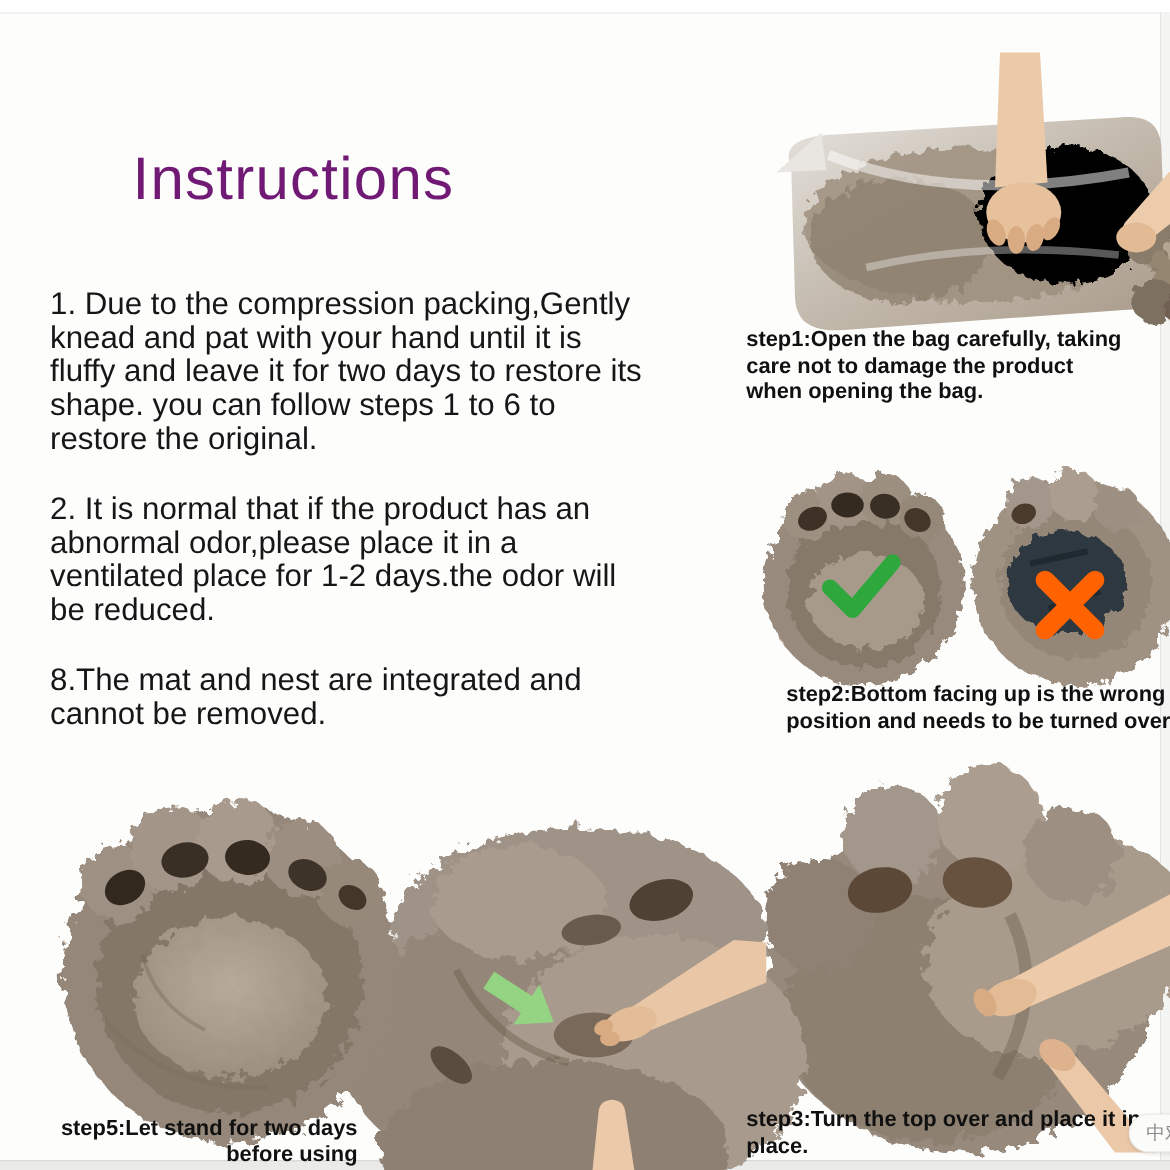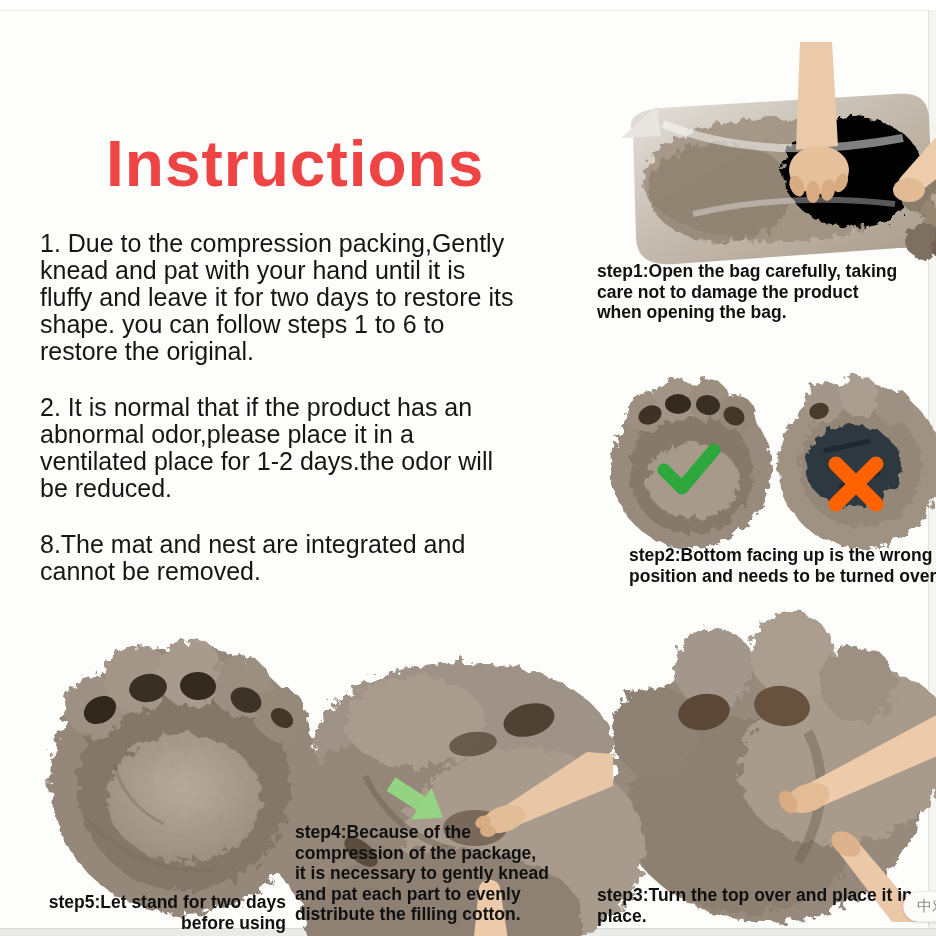--- a/index.html
+++ b/index.html
@@ -3,21 +3,21 @@
 <meta charset="utf-8">
 <style>
   html,body{margin:0;padding:0;background:#fff;}
   .stage{position:relative;width:936px;height:936px;background:#fdfdfc;overflow:hidden;
          font-family:"Liberation Sans",sans-serif;color:#141414;}
   .top-band{position:absolute;left:0;top:0;width:936px;height:10px;background:#ffffff;border-bottom:1px solid #ececea;}
   .right-col{position:absolute;left:929px;top:10px;bottom:7px;width:7px;background:#f4f4f2;}
   .right-line{position:absolute;left:928px;top:10px;bottom:7px;width:1px;background:#e2e2e0;}
   .bottom-strip{position:absolute;left:0;bottom:0;width:936px;height:7px;background:#eaeae8;border-top:1px solid #d9d9d7;}
 
-  .title{position:absolute;left:106px;top:84px;font-size:64px;font-weight:700;letter-spacing:1px;color:#ef4444;}
+  .title{position:absolute;left:106px;top:84px;font-size:48px;font-weight:400;letter-spacing:1px;color:#701a75;}
   .notes{position:absolute;left:40px;top:230px;width:484px;font-size:25px;line-height:27px;color:#161616;}
   .notes p{margin:0 0 29px 0;}
 
   .caption{position:absolute;font-weight:700;font-size:17.5px;line-height:20.5px;color:#101010;z-index:3;}
   .cap1{left:597px;top:261px;width:302px;}
   .cap2{left:629px;top:545px;width:318px;}
   .cap3{left:597px;top:885px;width:342px;}
   .cap4{left:295px;top:822px;width:256px;}
   .cap5{left:38px;top:892px;width:248px;text-align:right;}
 
@@ -190,21 +190,20 @@
       <g>
         <path d="M290 128 L290 160 L198 198 C182 202 174 190 182 180 L264 126 Z" fill="#e9c7a6"></path>
         <ellipse cx="181" cy="193" rx="22" ry="13" fill="#e2bd97" transform="rotate(-18 181 193)"></ellipse>
         <ellipse cx="160" cy="196" rx="8" ry="6" fill="#d8ab82" transform="rotate(-25 160 196)"></ellipse>
         <ellipse cx="165" cy="205" rx="8" ry="6" fill="#d8ab82"></ellipse>
       </g>
       <path d="M150 320 L186 320 L177 262 C175 251 158 251 156 262 Z" fill="#eccaa9"></path>
       <path d="M0 -8 L36 -8 L36 -19 L62 0 L36 19 L36 8 L0 8 Z" transform="translate(68,158) rotate(33)" fill="#92d783" opacity="0.95"></path>
     </svg>
   </figure>
-  <figcaption class="caption cap4">step4:Because of the compression of the package, it is necessary to gently knead and  pat each part to evenly distribute the filling cotton.</figcaption>
 
   <figure class="photo ph5">
     <svg width="300" height="314" viewBox="0 0 300 314">
       <defs>
         <filter id="fC" x="-25%" y="-25%" width="150%" height="150%">
           <feTurbulence type="fractalNoise" baseFrequency="0.1" numOctaves="3" seed="3" result="n"></feTurbulence>
           <feDisplacementMap in="SourceGraphic" in2="n" scale="17"></feDisplacementMap>
         </filter>
         <radialGradient id="gPad" cx="50%" cy="42%" r="65%">
           <stop offset="0" stop-color="#b7aa9a"></stop>

